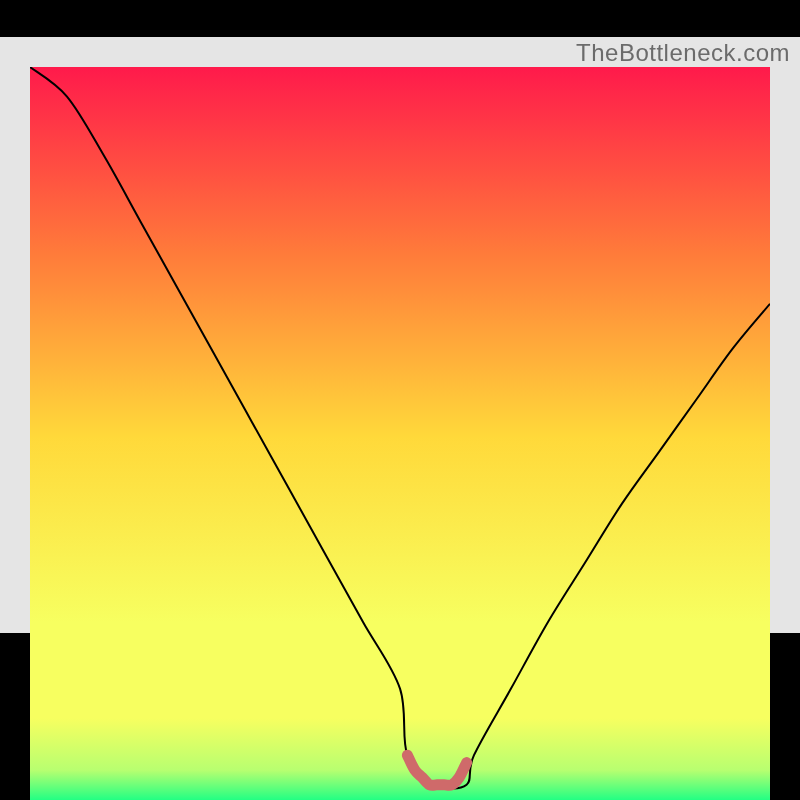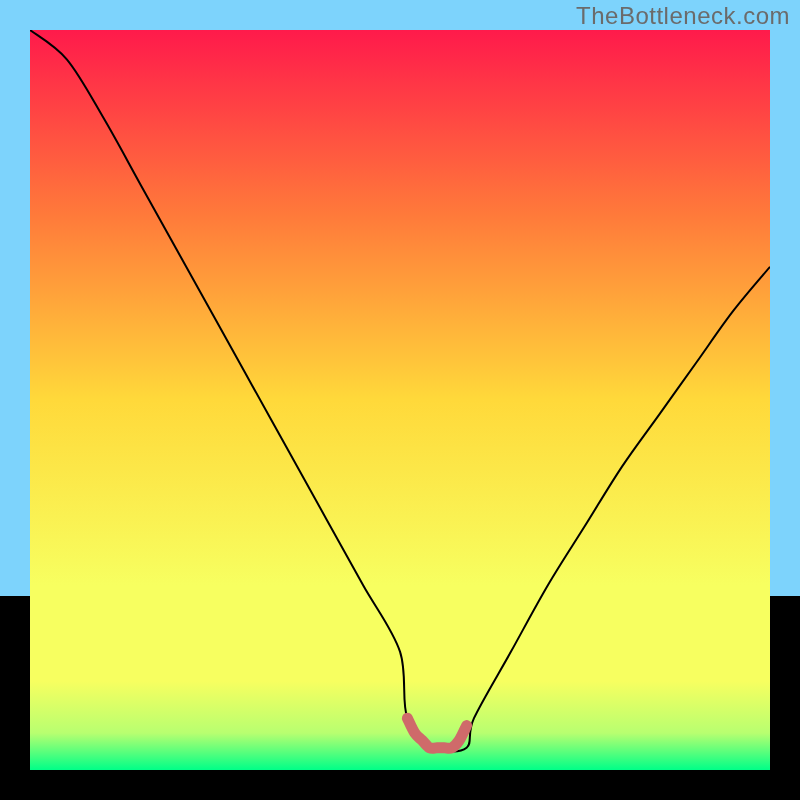--- a/index.html
+++ b/index.html
@@ -7,21 +7,22 @@
     padding: 0;
     width: 800px;
     height: 800px;
     background: #000;
     overflow: hidden;
   }
   .frame {
     position: relative;
     width: 800px;
     height: 596px;
-    background: #7dd3fc;
+    background: #e5e5e5;
+    margin-top: 37px;
   }
   .watermark {
     position: absolute;
     top: 2px;
     right: 10px;
     font-family: Arial, Helvetica, sans-serif;
     font-size: 24px;
     font-weight: 500;
     color: #6b6b6b;
     letter-spacing: 0.5px;

